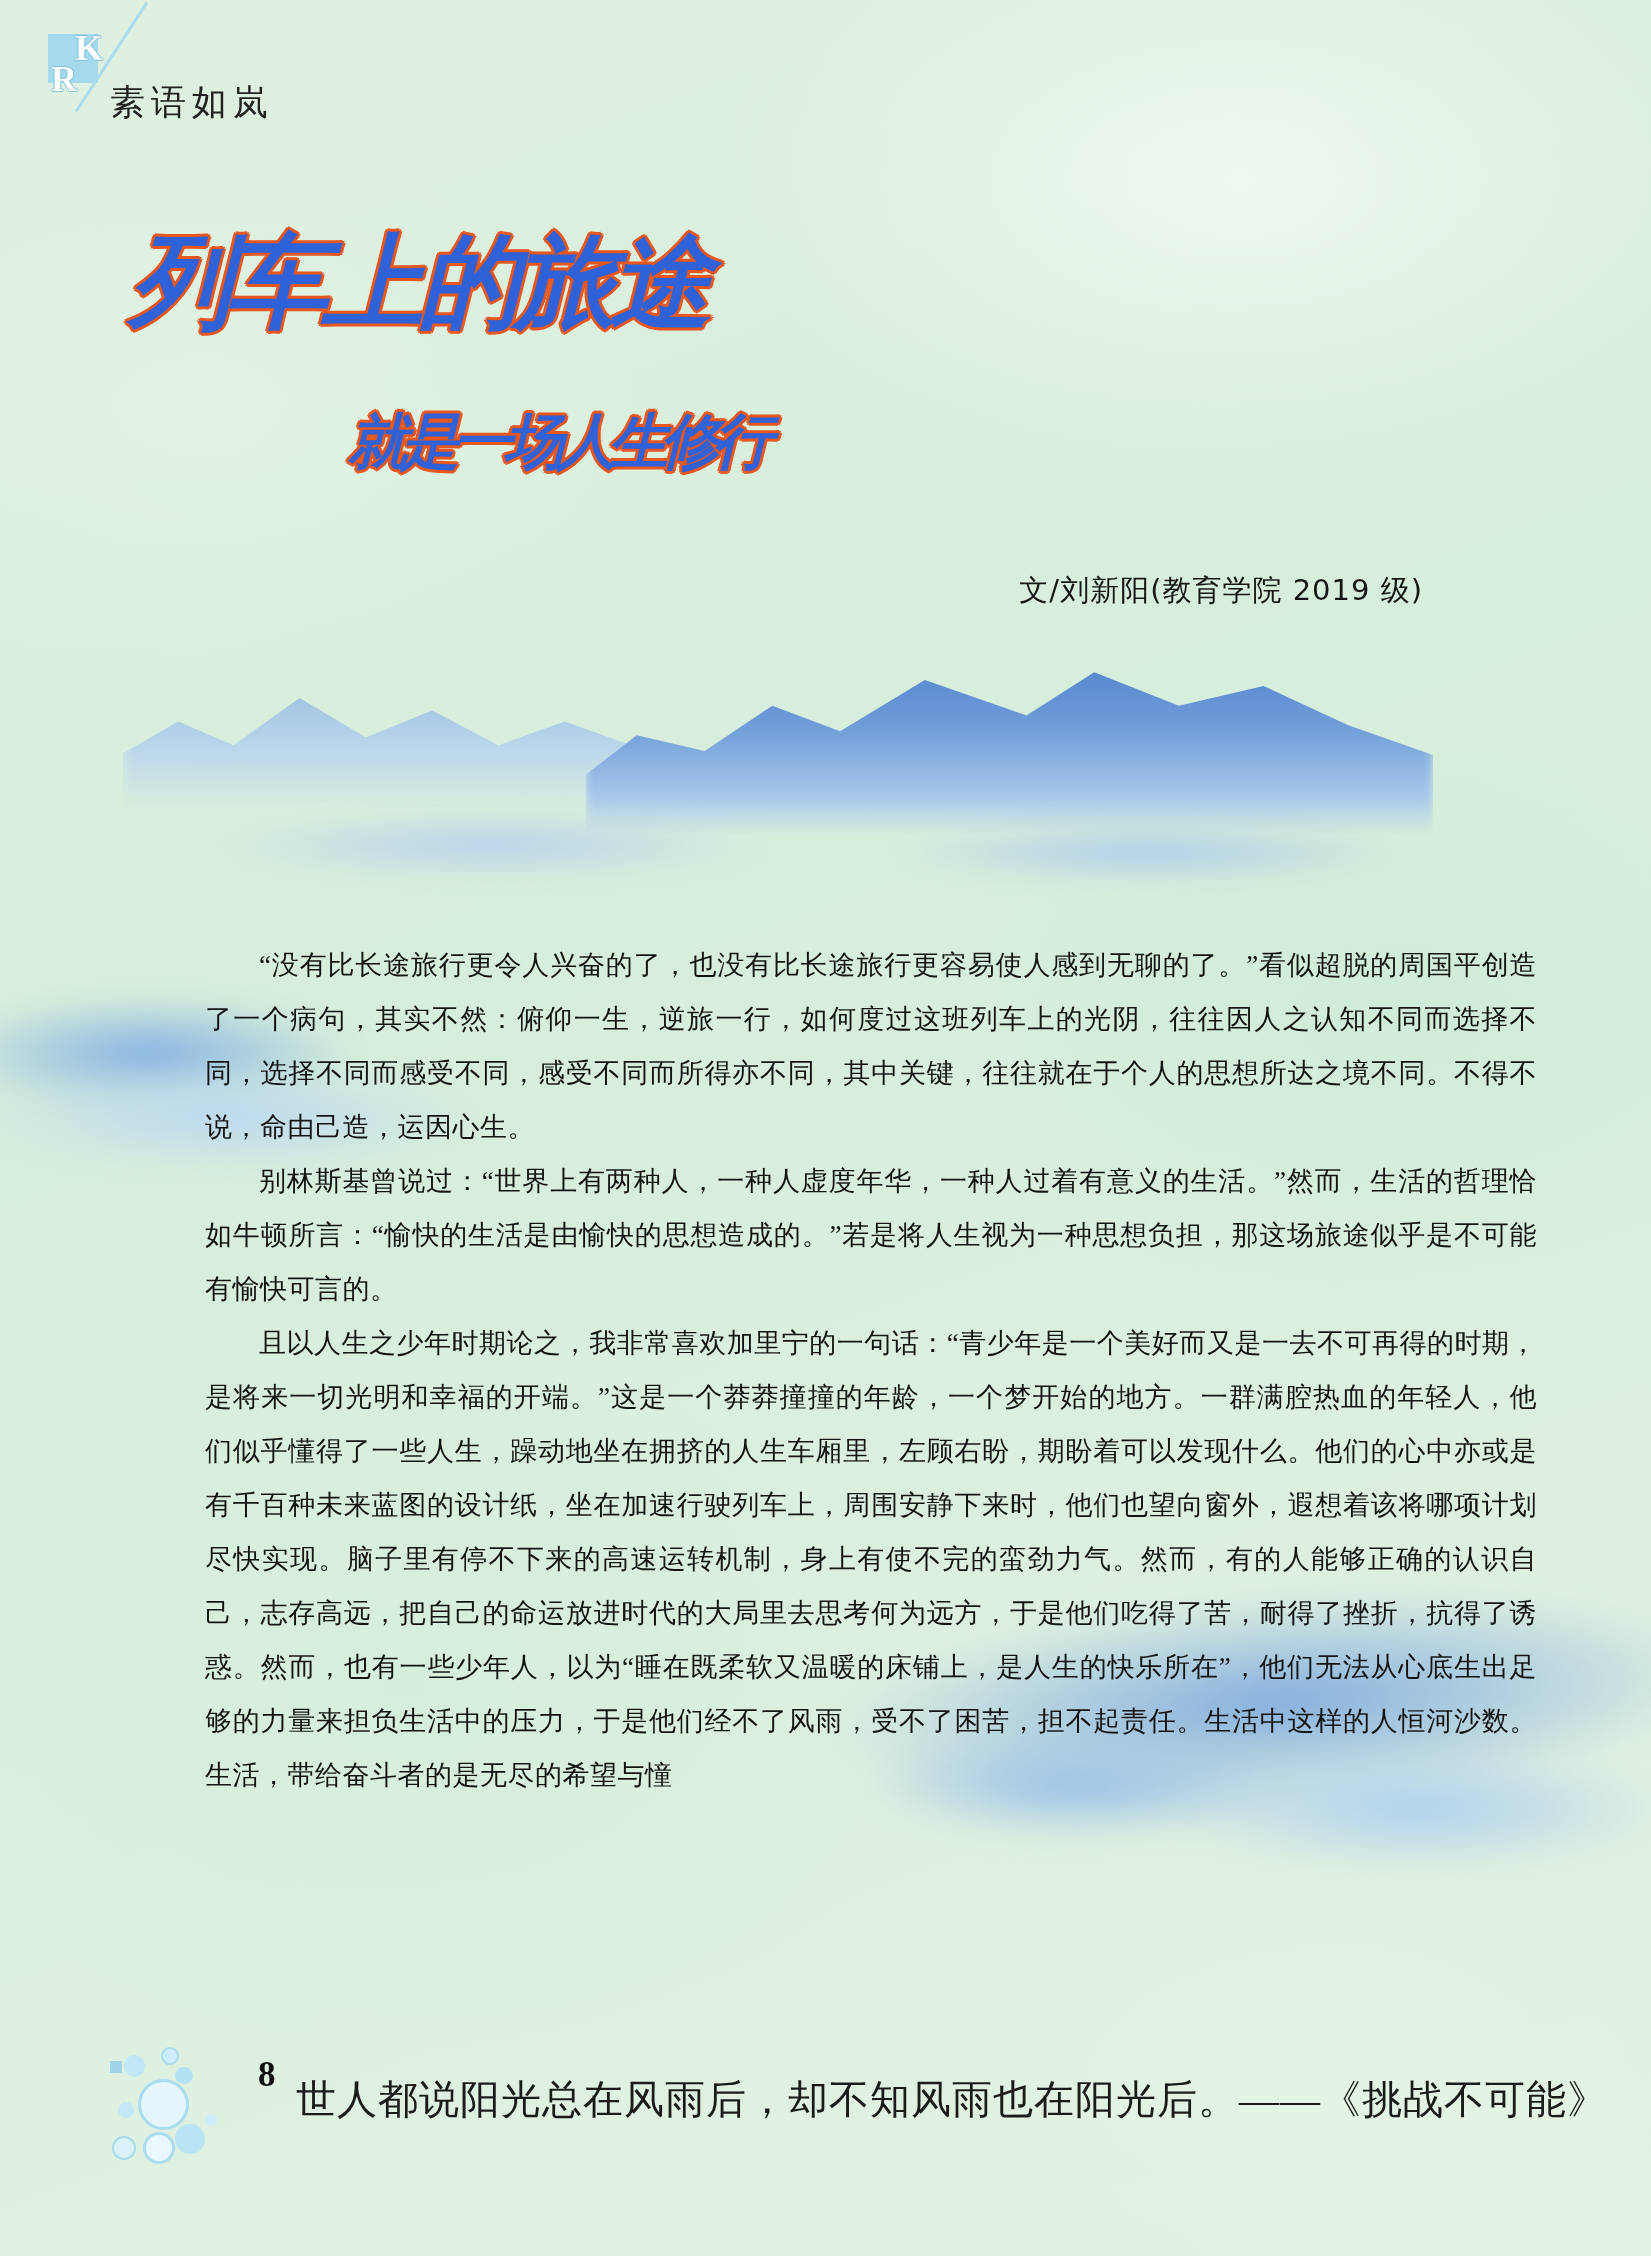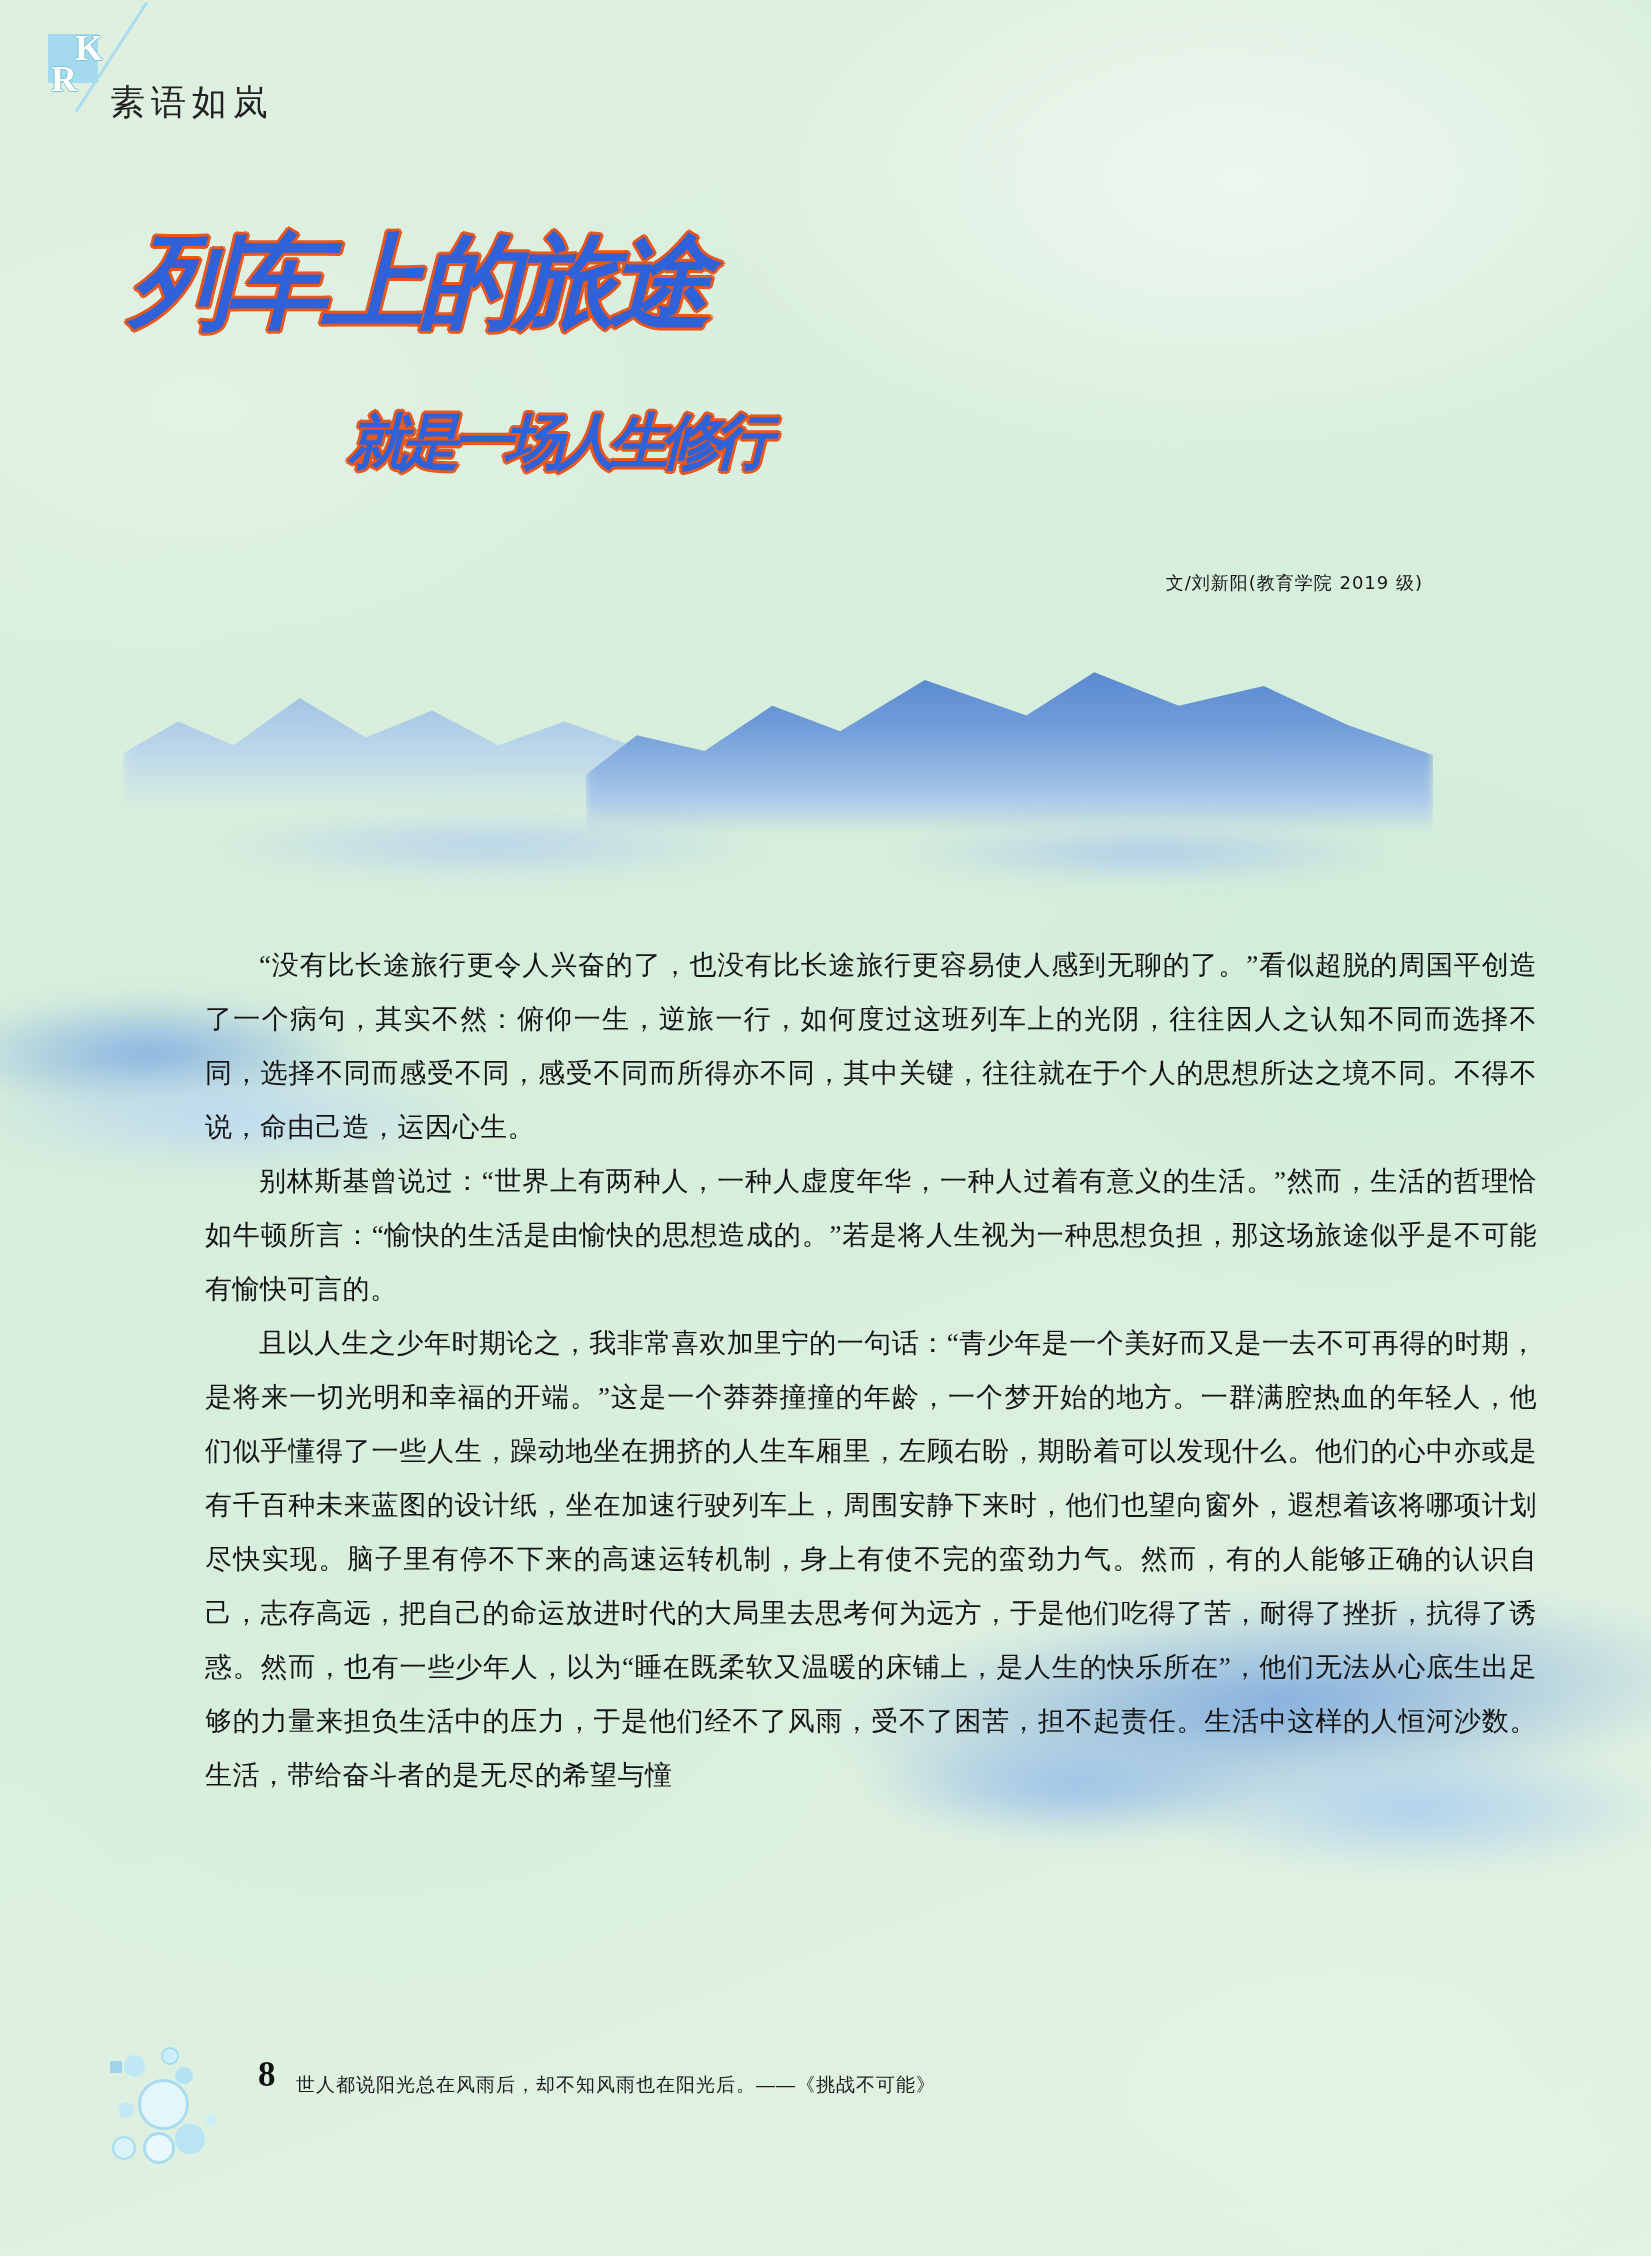--- a/index.html
+++ b/index.html
@@ -46,21 +46,21 @@
     text-shadow:
       3px 0 0 #e8571d,-3px 0 0 #e8571d,0 3px 0 #e8571d,0 -3px 0 #e8571d,
       2px 2px 0 #e8571d,-2px 2px 0 #e8571d,2px -2px 0 #e8571d,-2px -2px 0 #e8571d;
     text-align: right;
   }
   .title-line.l1{left:130px;top:215px;font-size:102px;letter-spacing:-5.9px;}
   .title-line.l2{left:348px;top:402px;font-size:60px;letter-spacing:-7.9px;}
 
   .byline{
     position:absolute;right:229px;top:571px;
-    font-size:18px;letter-spacing:1px;color:#161616;
+    font-size:29px;letter-spacing:1px;color:#161616;
     font-family:"DejaVu Sans","Liberation Sans",sans-serif;
   }
 
   
   .mountains{position:absolute;left:123px;top:619px;width:1310px;height:296px;z-index:1;}
   .mt-left{
     position:absolute;left:0;top:31.5px;width:552px;height:158px;
     background:linear-gradient(180deg,#7fa8dc 0%,#b9d4ee 65%,rgba(255,255,255,0) 100%);
     clip-path:polygon(0 65%,10% 45%,20% 60%,32% 30%,44% 55%,56% 38%,68% 60%,80% 45%,100% 70%,100% 100%,0 100%);
     filter:blur(5.9px);opacity:.85;
@@ -117,22 +117,22 @@
   .bub.b8{left:95px;top:63px;width:11.8px;height:11.8px;background:#cdeef8;}
   .bub.b9{left:2px;top:85px;width:19.7px;height:19.7px;background:#daf2f9;border:2px solid #aadcee;}
   .bub.sq{left:0;top:9.9px;width:11.8px;height:11.8px;border-radius:0;background:#9fd4ea;}
   .page-number{
     position:absolute;left:258px;top:2055px;z-index:2;
     font-size:35px;font-weight:bold;color:#111;
     font-family:"Liberation Serif","DejaVu Serif",serif;
   }
   .footer-quote{
     position:absolute;left:296px;top:2072px;z-index:2;
-    font-size:19px;letter-spacing:1px;color:#1b1b1b;
-    font-family:Liberation Sans, sans-serif;
+    font-size:40px;letter-spacing:1px;color:#1b1b1b;
+    font-family:Liberation Serif, serif;
   }
 </style>
 </head>
 <body>
 
 <div class="page">
 
   <div class="logo-square"></div>
   <div class="logo-diag"></div>
   <div class="logo-letter k">K</div>

